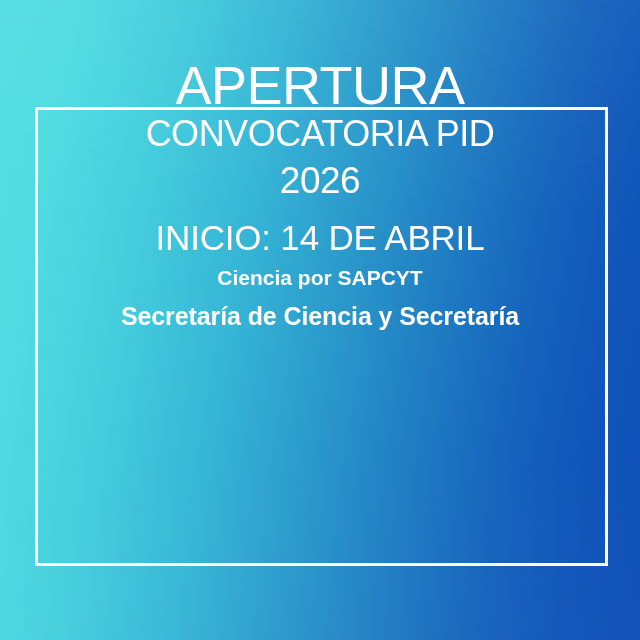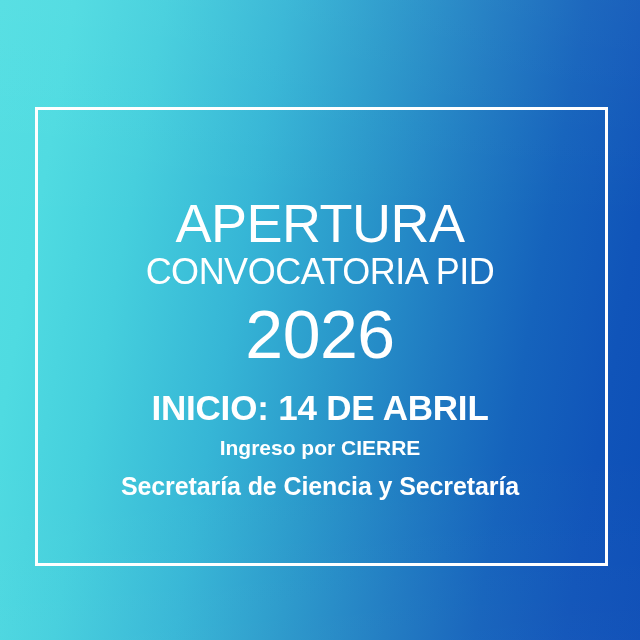--- a/index.html
+++ b/index.html
@@ -63,21 +63,21 @@
   }
 
   
   .content {
     position: absolute;
     inset: 0;
     z-index: 3;
     display: flex;
     flex-direction: column;
     align-items: center;
-    justify-content: center;
+    justify-content: flex-start;
     padding-top: 57px;
     box-sizing: border-box;
     text-align: center;
     color: #ffffff;
   }
 
   .headline {
     font-size: 54px;
     line-height: 1.04;
     font-weight: 500;
@@ -85,28 +85,28 @@
     margin: 0;
     white-space: nowrap;
   }
 
   .headline-1 { margin-bottom: 2px; }
   .headline-2 {
     font-size: 36px;
     margin-bottom: 9px;
   }
   .headline-3 {
-    font-size: 68px;
+    font-size: 37px;
     margin-bottom: 16px;
   }
 
   .date-line {
     font-size: 35px;
     line-height: 1.28;
-    font-weight: 700;
+    font-weight: 400;
     letter-spacing: -0.2px;
     margin: 0;
     white-space: nowrap;
   }
 
   .date-line.first { margin-bottom: 3px; }
   .date-line.second { margin-bottom: 38px; }
 
   .sub-small {
     font-size: 21px;
@@ -137,18 +137,18 @@
 
     <h1 class="headline headline-1">APERTURA</h1>
 
     <h1 class="headline headline-2">CONVOCATORIA PID</h1>
 
     <h1 class="headline headline-3">2026</h1>
 
     <p class="date-line first">INICIO: 14 DE ABRIL</p>
 
 
-    <p class="sub-small">Ingreso por CIERRE</p>
+    <p class="sub-small">Ciencia por SAPCYT</p>
 
     <p class="sub-large">Secretaría de Ciencia y Secretaría</p>
 
   </div>
 </div>
 
 </body></html>

